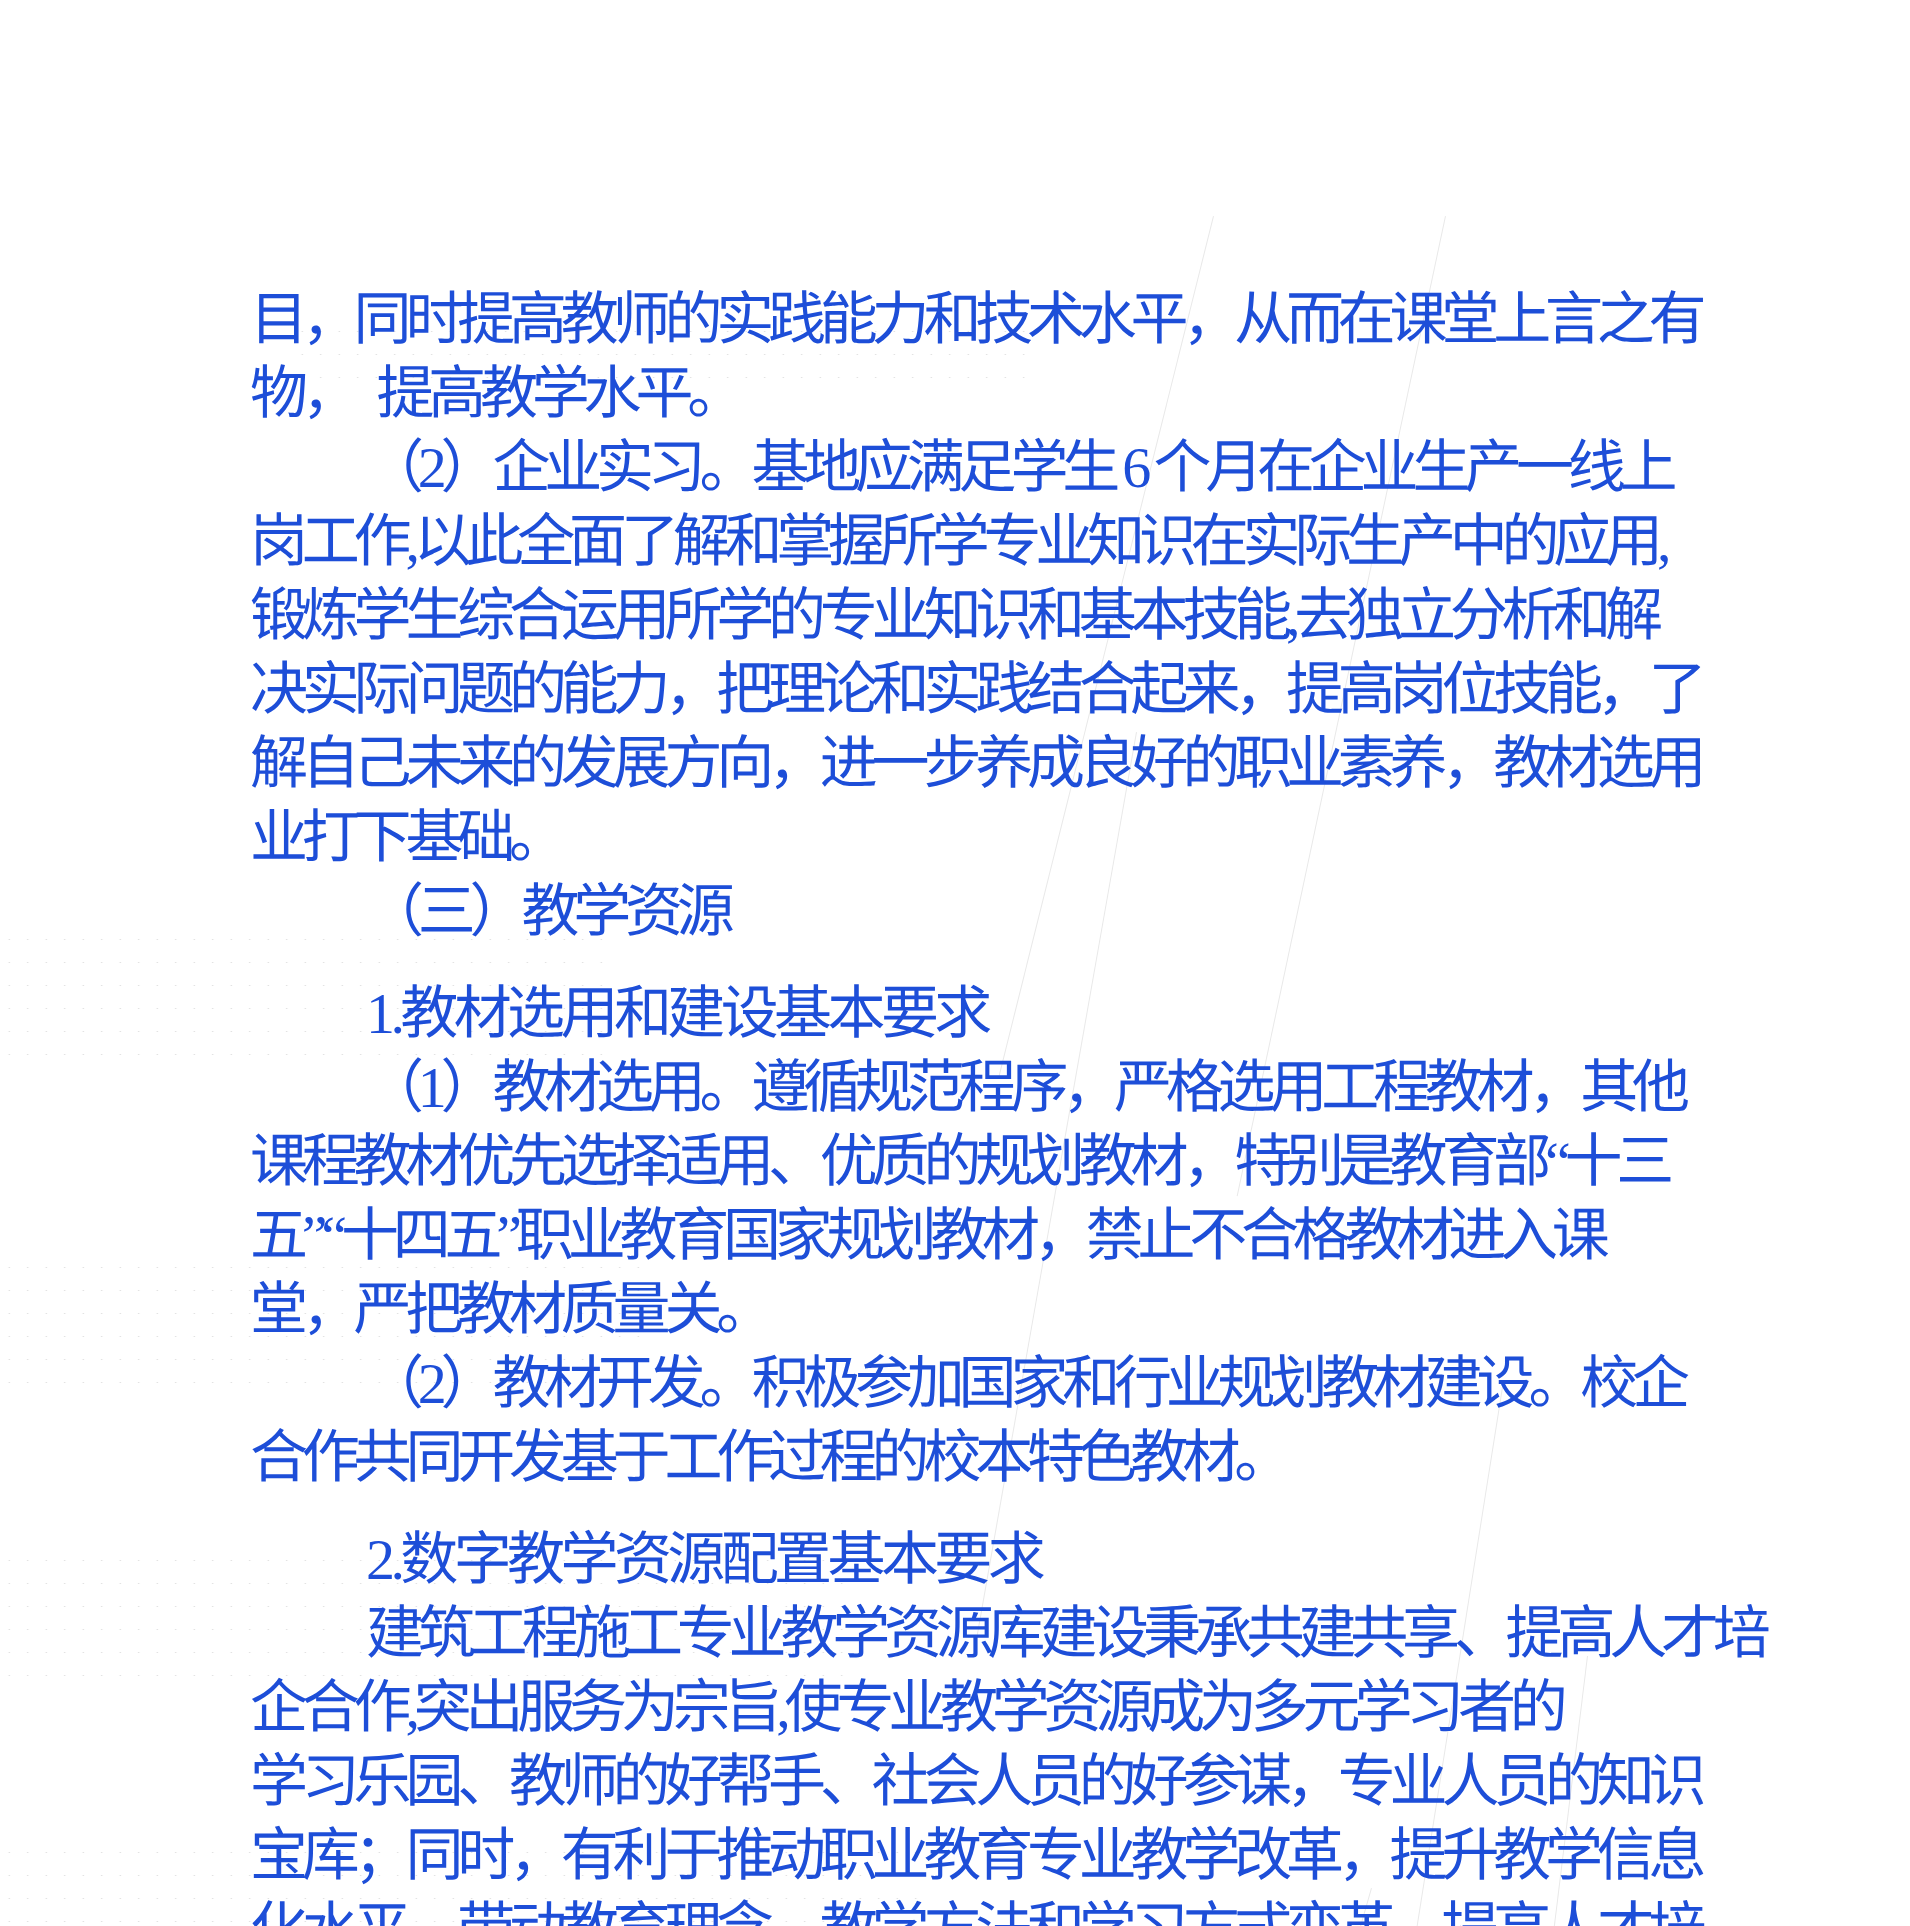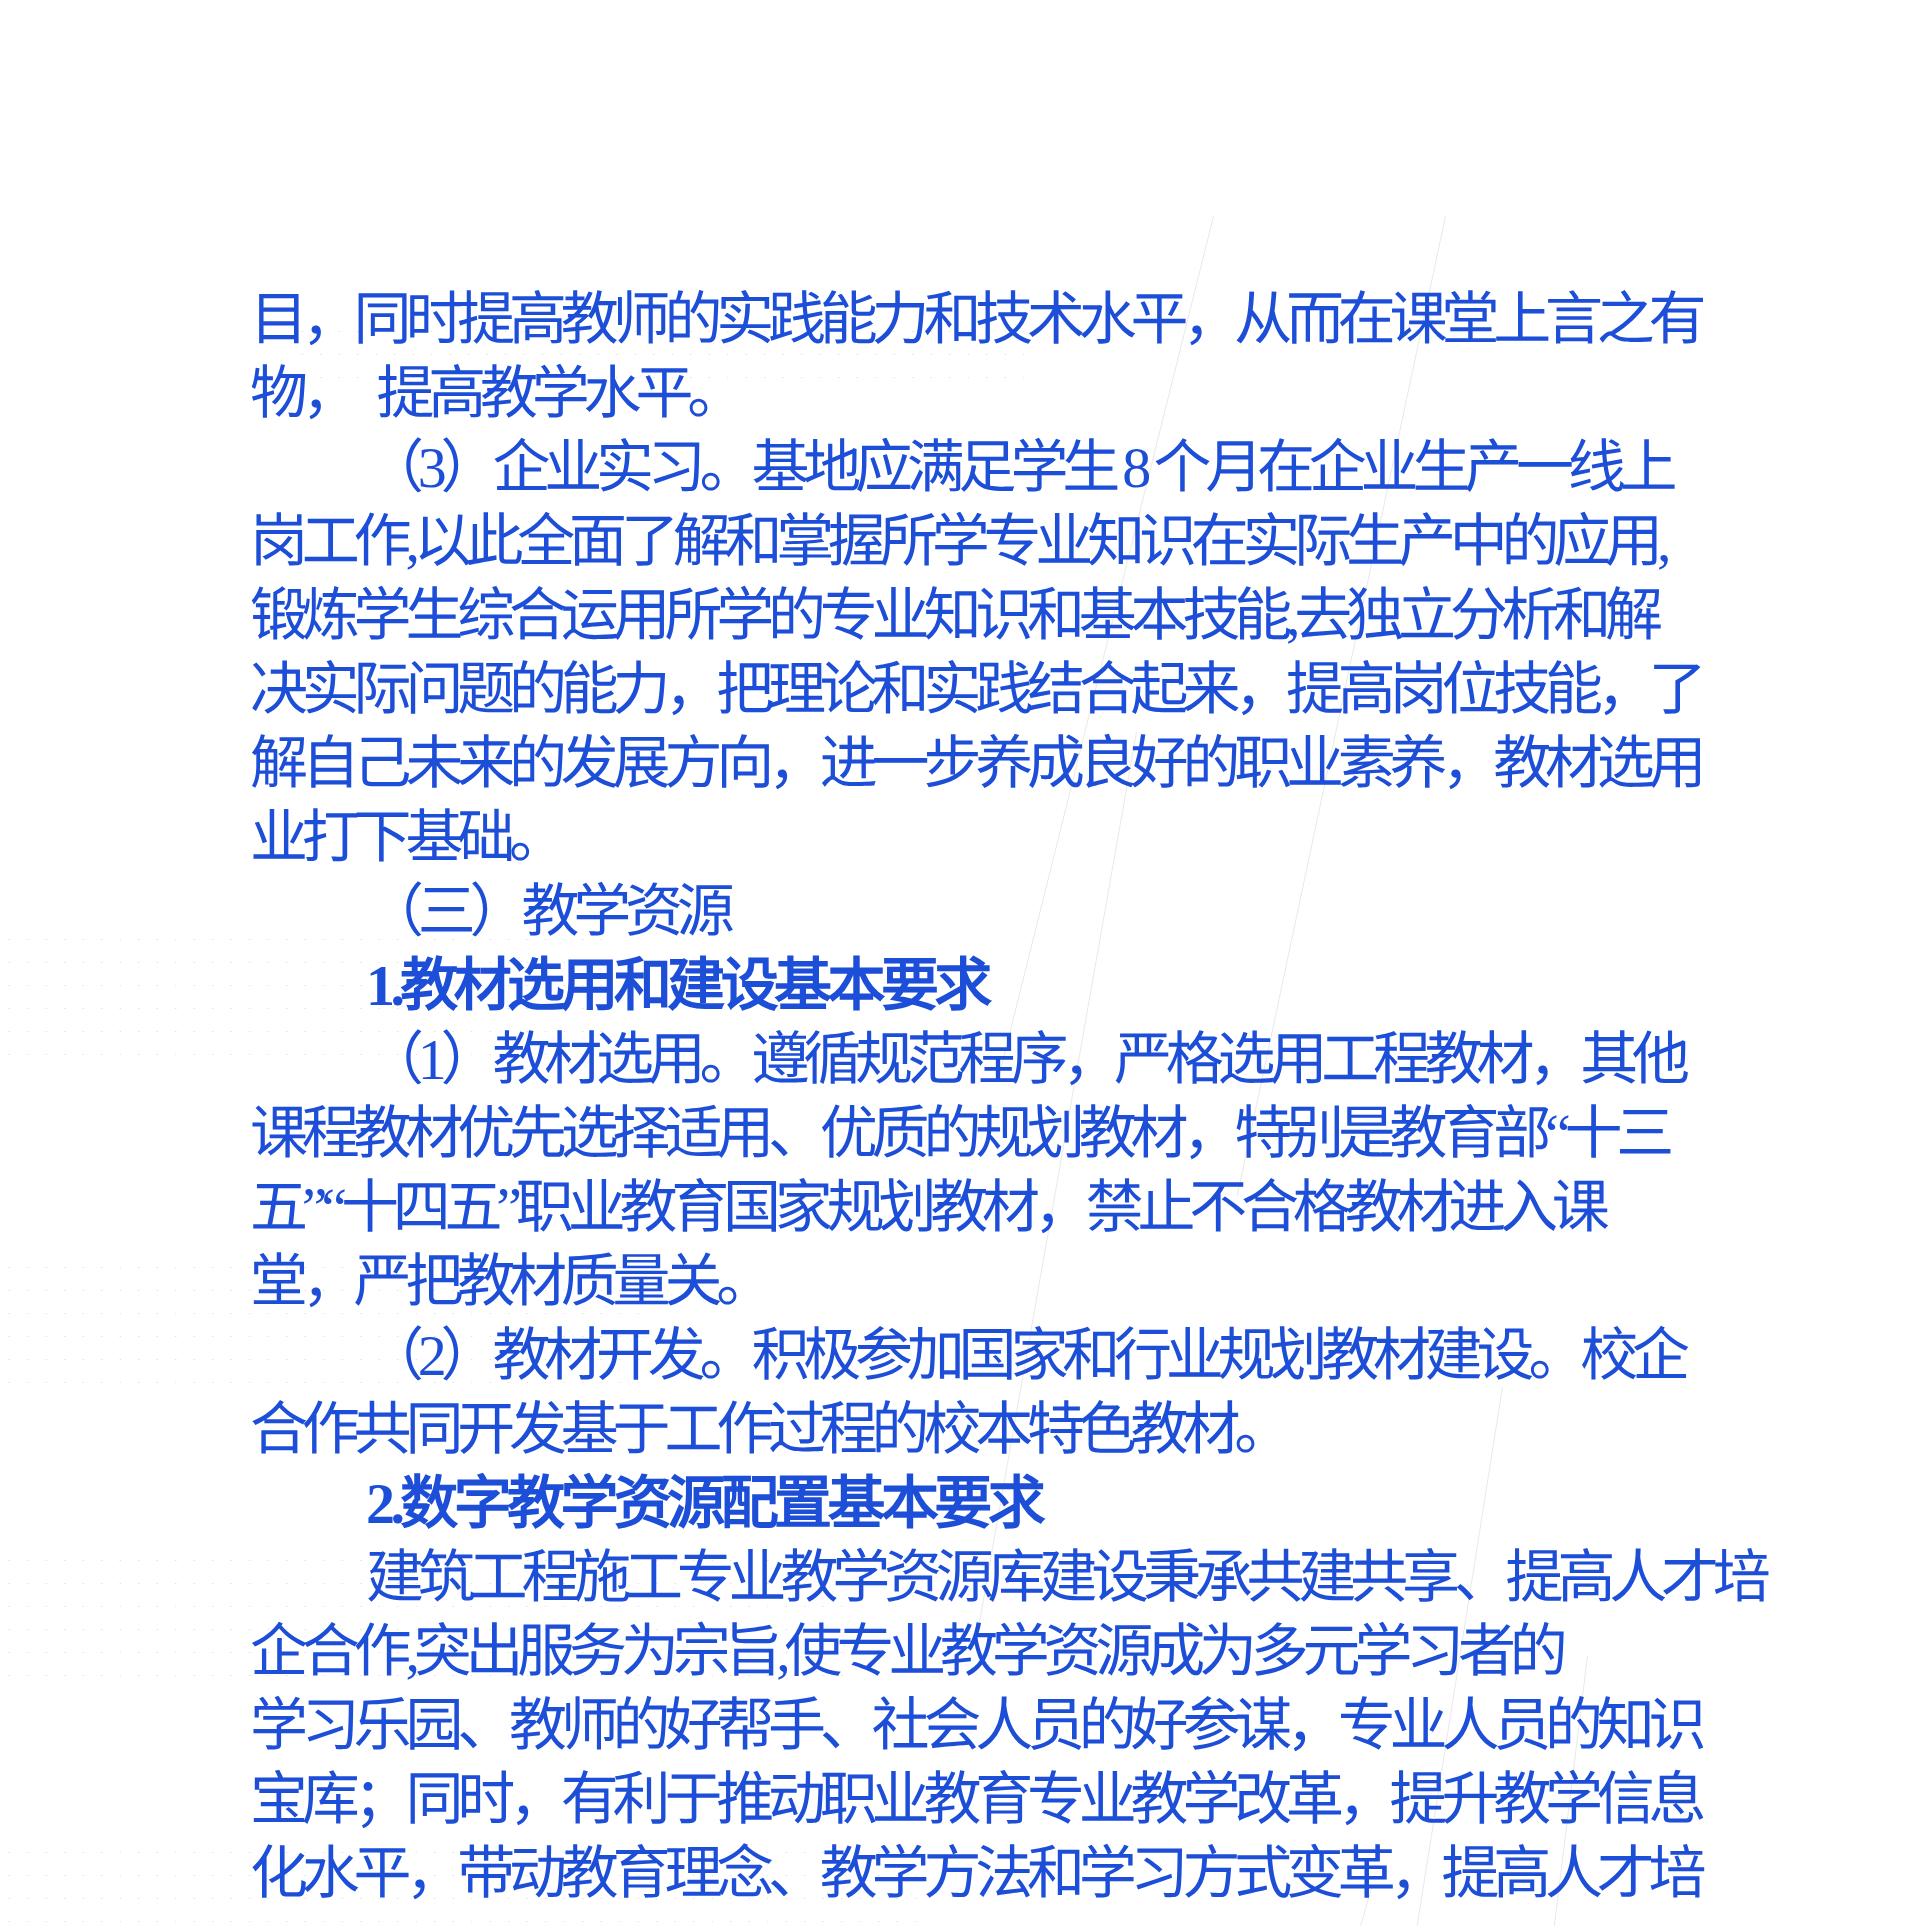--- a/index.html
+++ b/index.html
@@ -19,21 +19,21 @@
   }
   .ln{
     height:74px;
     line-height:74px;
     font-size:58px;
     letter-spacing:-6.2px;
     white-space:pre;
     color:#1d4ed8;
   }
   .ln.indent{padding-left:116px;}
-  .ln.bold{font-weight:bold;letter-spacing:-4.6px;}
+  .ln.bold{font-weight:normal;letter-spacing:-4.6px;margin-top:28px;}
   
   .dots{
     position:absolute;
     background-image:radial-gradient(circle, rgba(0,0,0,0.14) 0.8px, transparent 1px);
     background-size:18.5px 23px;
     pointer-events:none;
   }
   .d1{left:293px;top:320px;width:732px;height:69px;}
   .d2{left:0;top:928px;width:616px;height:127px;}
   .d3{left:0;top:1256px;width:655px;height:131px;}
@@ -68,21 +68,21 @@
   <div class="diag g1"></div>
   <div class="diag g2"></div>
   <div class="diag g3"></div>
   <div class="diag g4"></div>
   <div class="diag g5"></div>
   <div class="diag g6"></div>
 
   <div class="textblock">
     <div class="ln">目，同时提高教师的实践能力和技术水平，从而在课堂上言之有</div>
     <div class="ln">物，　提高教学水平。</div>
-    <div class="ln indent">（3）企业实习。基地应满足学生 8 个月在企业生产一线上</div>
+    <div class="ln indent">（2）企业实习。基地应满足学生 6 个月在企业生产一线上</div>
     <div class="ln">岗工作,以此全面了解和掌握所学专业知识在实际生产中的应用,</div>
     <div class="ln">锻炼学生综合运用所学的专业知识和基本技能,去独立分析和解</div>
     <div class="ln">决实际问题的能力，把理论和实践结合起来，提高岗位技能，了</div>
     <div class="ln">解自己未来的发展方向，进一步养成良好的职业素养，教材选用</div>
     <div class="ln">业打下基础。</div>
     <div class="ln indent">（三）教学资源</div>
     <div class="ln indent bold">1.教材选用和建设基本要求</div>
     <div class="ln indent">（1）教材选用。遵循规范程序，严格选用工程教材，其他</div>
     <div class="ln">课程教材优先选择适用、优质的规划教材，特别是教育部“十三</div>
     <div class="ln">五”“十四五”职业教育国家规划教材，禁止不合格教材进入课</div>

